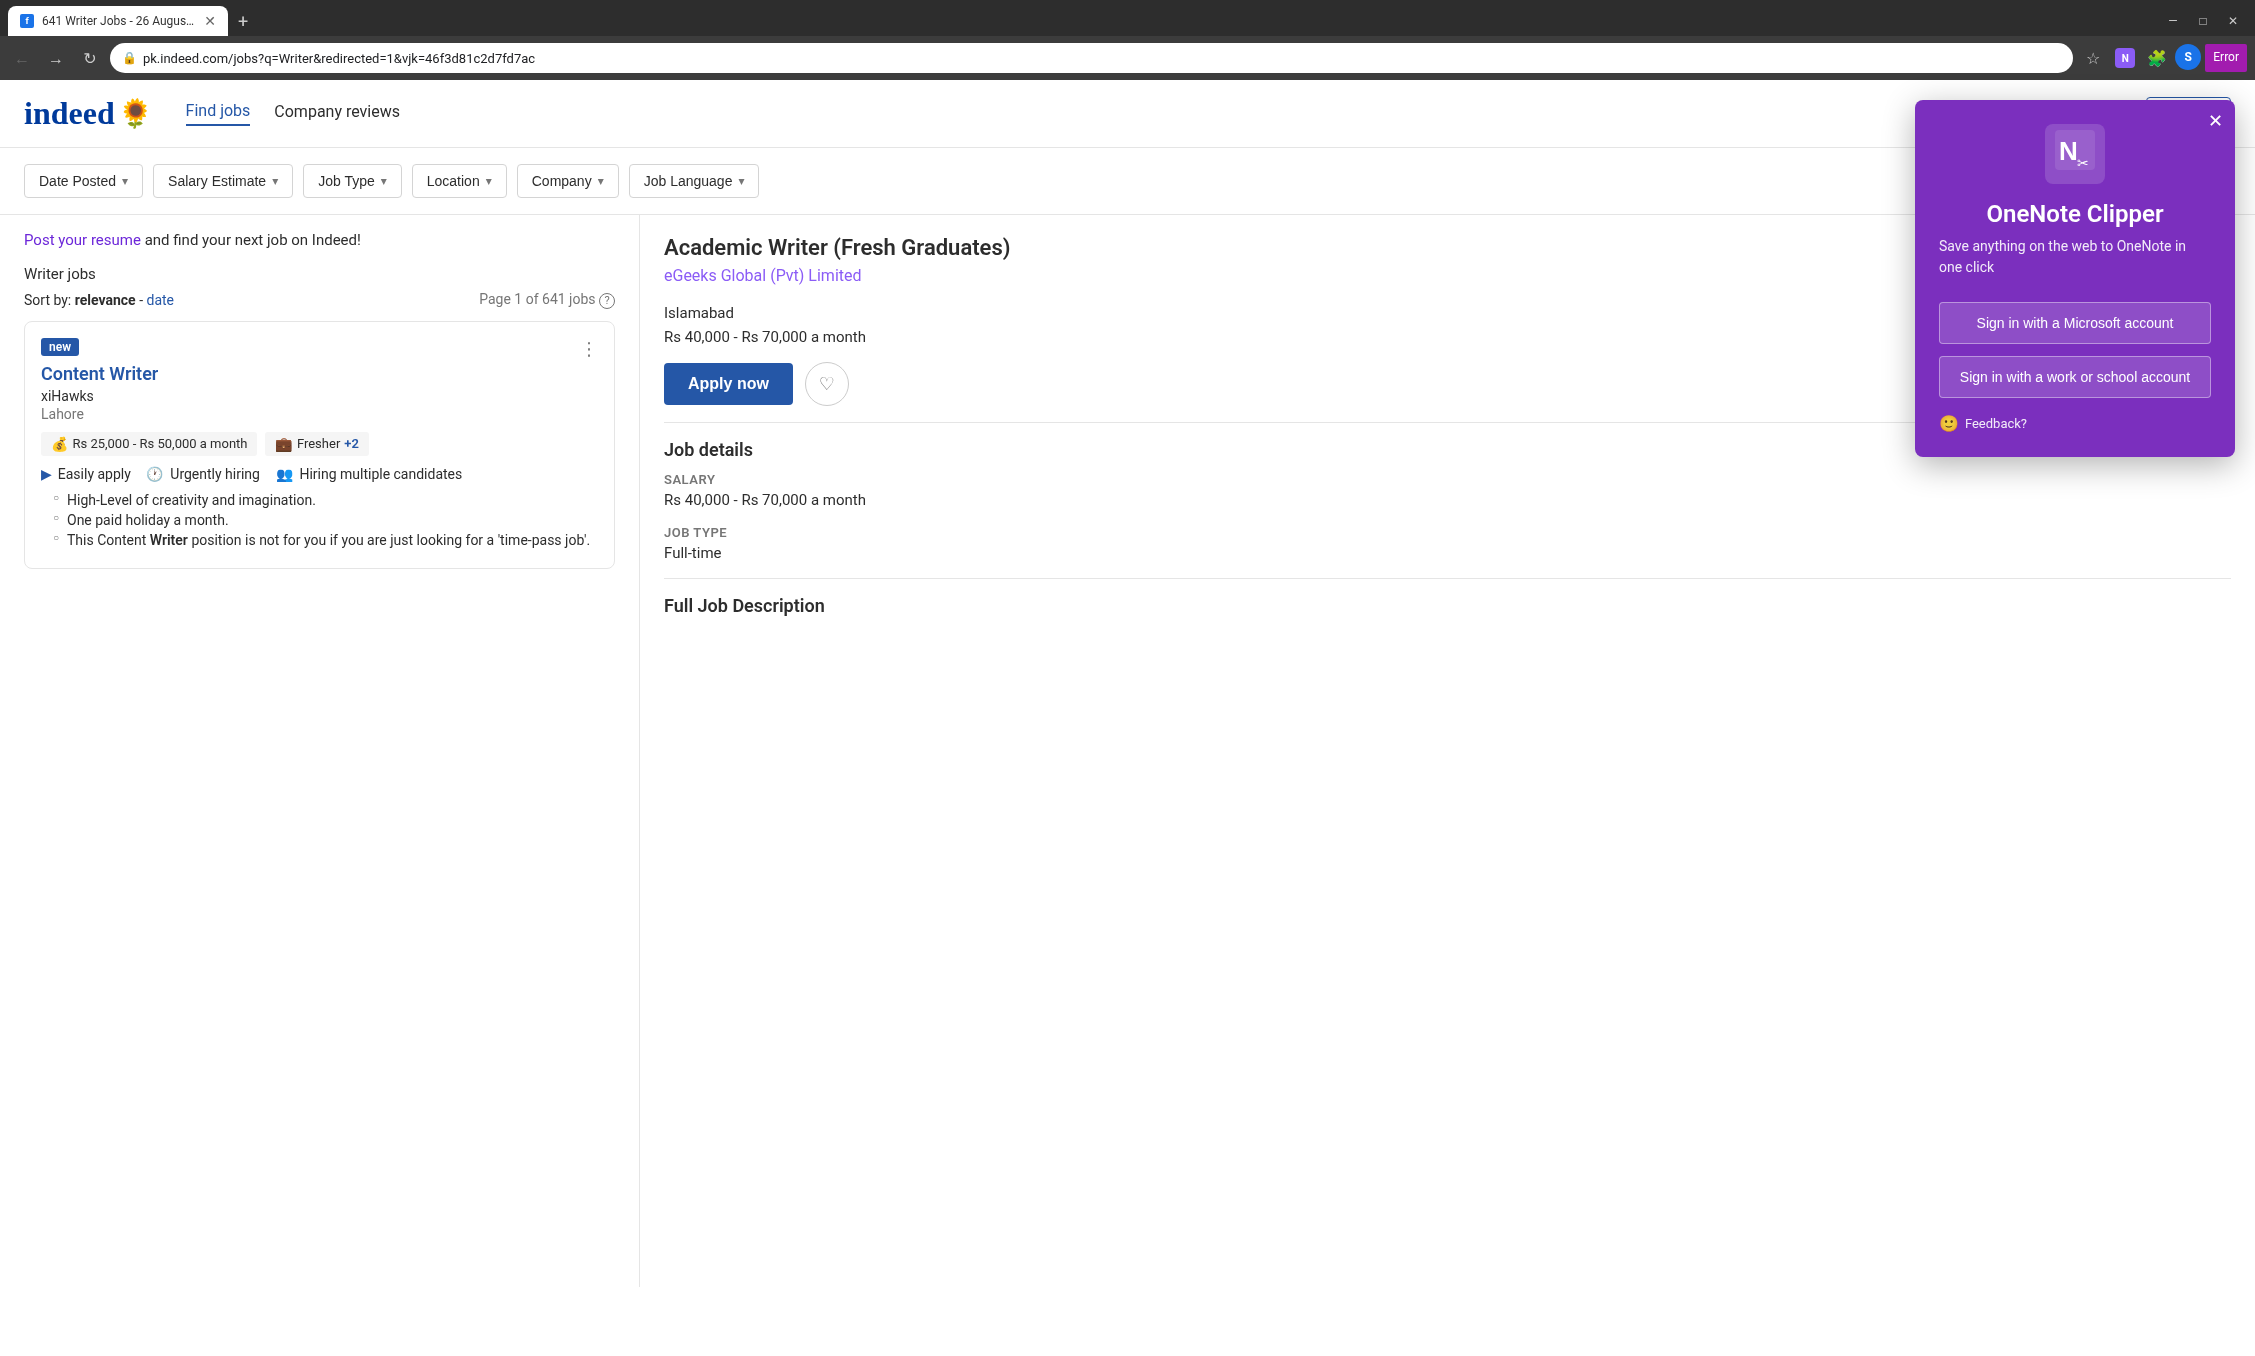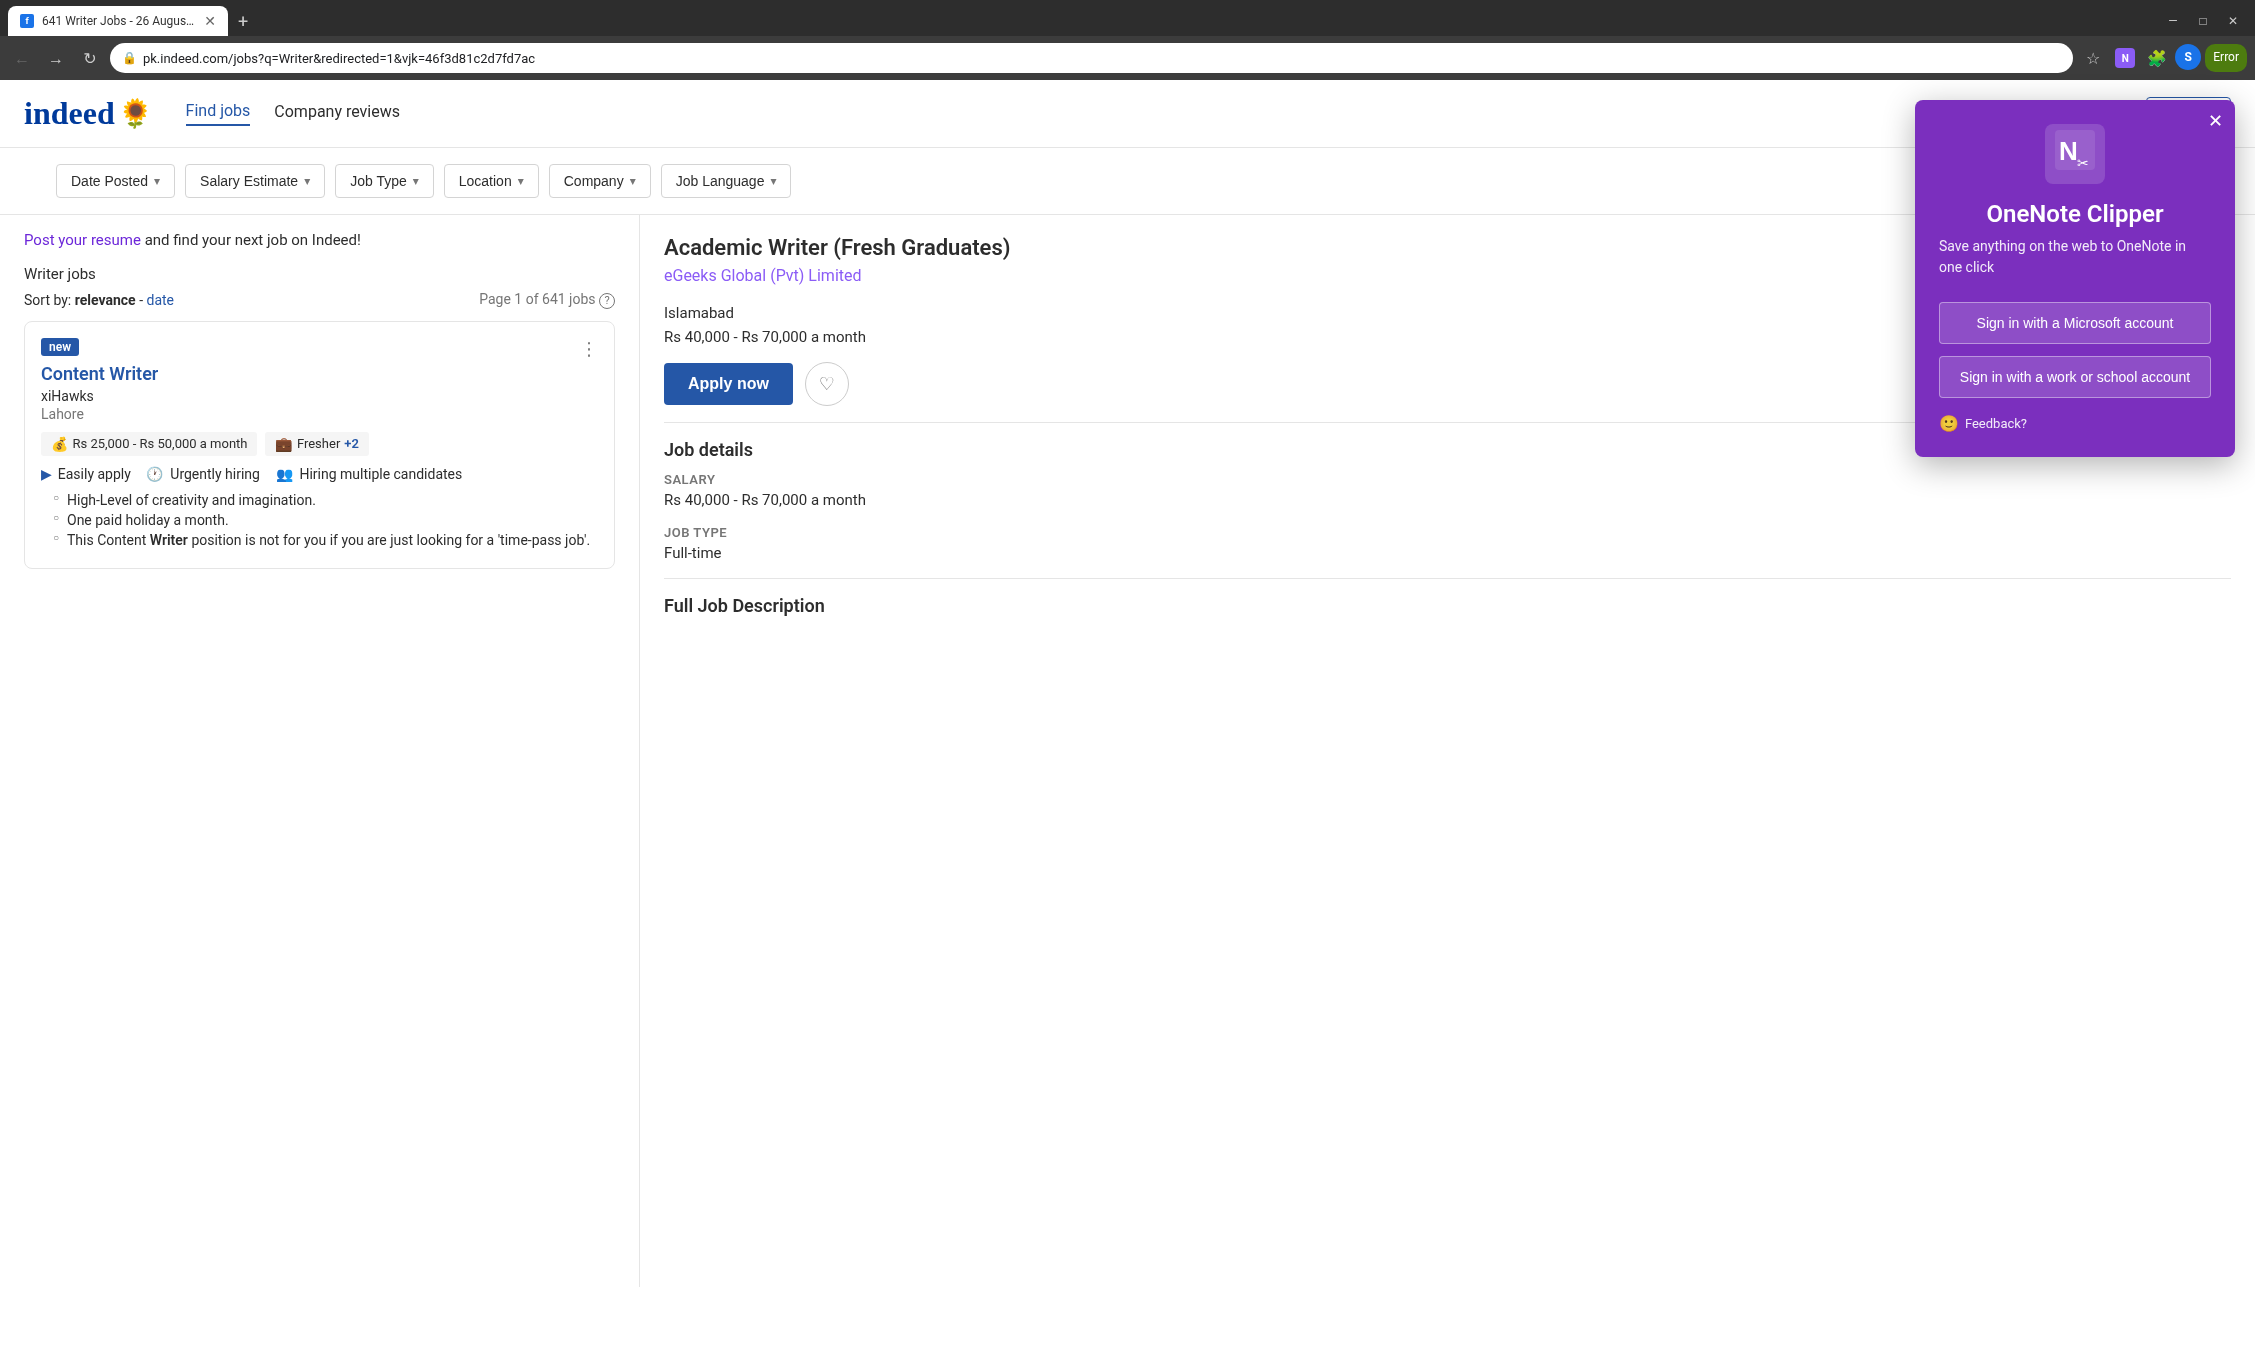--- a/index.html
+++ b/index.html
@@ -18,21 +18,21 @@
 
     .browser-toolbar { background: #3c3c3c; display: flex; align-items: center; padding: 6px 8px; gap: 6px; height: 44px; }
     .nav-btn { width: 28px; height: 28px; display: flex; align-items: center; justify-content: center; color: #ccc; border-radius: 50%; cursor: pointer; font-size: 16px; }
     .nav-btn.disabled { color: #666; cursor: default; }
     .address-bar { flex: 1; background: #fff; border-radius: 20px; height: 30px; display: flex; align-items: center; padding: 0 12px; font-size: 13px; color: #333; }
     .address-bar .lock-icon { color: #5f6368; margin-right: 6px; font-size: 12px; }
     .address-bar .url-text { flex: 1; color: #202124; font-size: 13px; }
     .toolbar-icons { display: flex; gap: 4px; }
     .toolbar-icon { width: 28px; height: 28px; display: flex; align-items: center; justify-content: center; color: #ccc; cursor: pointer; font-size: 16px; border-radius: 4px; }
     .profile-btn { background: #1a73e8; border-radius: 50%; width: 26px; height: 26px; display: flex; align-items: center; justify-content: center; color: white; font-size: 12px; font-weight: bold; }
-    .error-btn { background: #4d7c0f; color: white; border-radius: 10px; padding: 6px 8px; font-size: 12px; cursor: pointer; }
+    .error-btn { background: #a21caf; color: white; border-radius: 2px; padding: 6px 8px; font-size: 12px; cursor: pointer; }
     .ext-icon { width: 20px; height: 20px; background: #8b5cf6; border-radius: 4px; display: flex; align-items: center; justify-content: center; color: white; font-size: 10px; font-weight: bold; }
 
     
     .page { background: #fff; height: calc(100vh - 80px); overflow: hidden; position: relative; }
 
     
     .indeed-header { border-bottom: 1px solid #e5e5e5; padding: 8px 24px; display: flex; align-items: center; height: 68px; gap: 32px; }
     .indeed-logo { display: flex; align-items: center; gap: 4px; }
     .logo-indeed { font-size: 32px; font-weight: 700; color: #003a9b; font-family: Georgia, serif; }
     .logo-sunflower { font-size: 28px; }
@@ -46,21 +46,21 @@
     .search-section { padding: 16px 24px; background: #fff; border-bottom: 1px solid #e5e5e5; }
     .search-row { display: flex; gap: 12px; margin-bottom: 12px; }
     .search-box { display: flex; align-items: center; background: #fff; border: 1px solid #ccc; border-radius: 4px; padding: 0 12px; height: 44px; min-width: 340px; gap: 8px; }
     .search-box label { color: #767676; font-size: 13px; font-weight: 600; margin-right: 4px; }
     .search-box input { border: none; outline: none; font-size: 16px; color: #2d2d2d; flex: 1; }
     .search-icon { color: #2557a7; font-size: 16px; cursor: pointer; }
     .where-box { display: flex; align-items: center; background: #fff; border: 1px solid #ccc; border-radius: 4px; padding: 0 12px; height: 44px; min-width: 340px; gap: 8px; }
     .where-box label { color: #767676; font-size: 13px; font-weight: 600; margin-right: 4px; }
     .where-box input { border: none; outline: none; font-size: 16px; color: #9e9e9e; flex: 1; }
 
-    .filter-row { display: flex; gap: 10px; flex-wrap: wrap; margin-left: 32px; }
+    .filter-row { display: flex; gap: 10px; flex-wrap: wrap; }
     .filter-btn { display: flex; align-items: center; gap: 6px; border: 1px solid #d4d4d4; border-radius: 4px; padding: 8px 14px; background: #fff; font-size: 14px; color: #2d2d2d; cursor: pointer; }
     .filter-btn .chevron { font-size: 12px; color: #767676; }
 
     
     .main-content { display: flex; height: calc(100vh - 80px - 68px - 80px - 56px); }
 
     
     .left-panel { width: 640px; padding: 16px 24px; overflow-y: auto; border-right: 1px solid #e5e5e5; flex-shrink: 0; }
     .promo-banner { margin-bottom: 16px; }
     .promo-text { font-size: 15px; color: #2d2d2d; }

